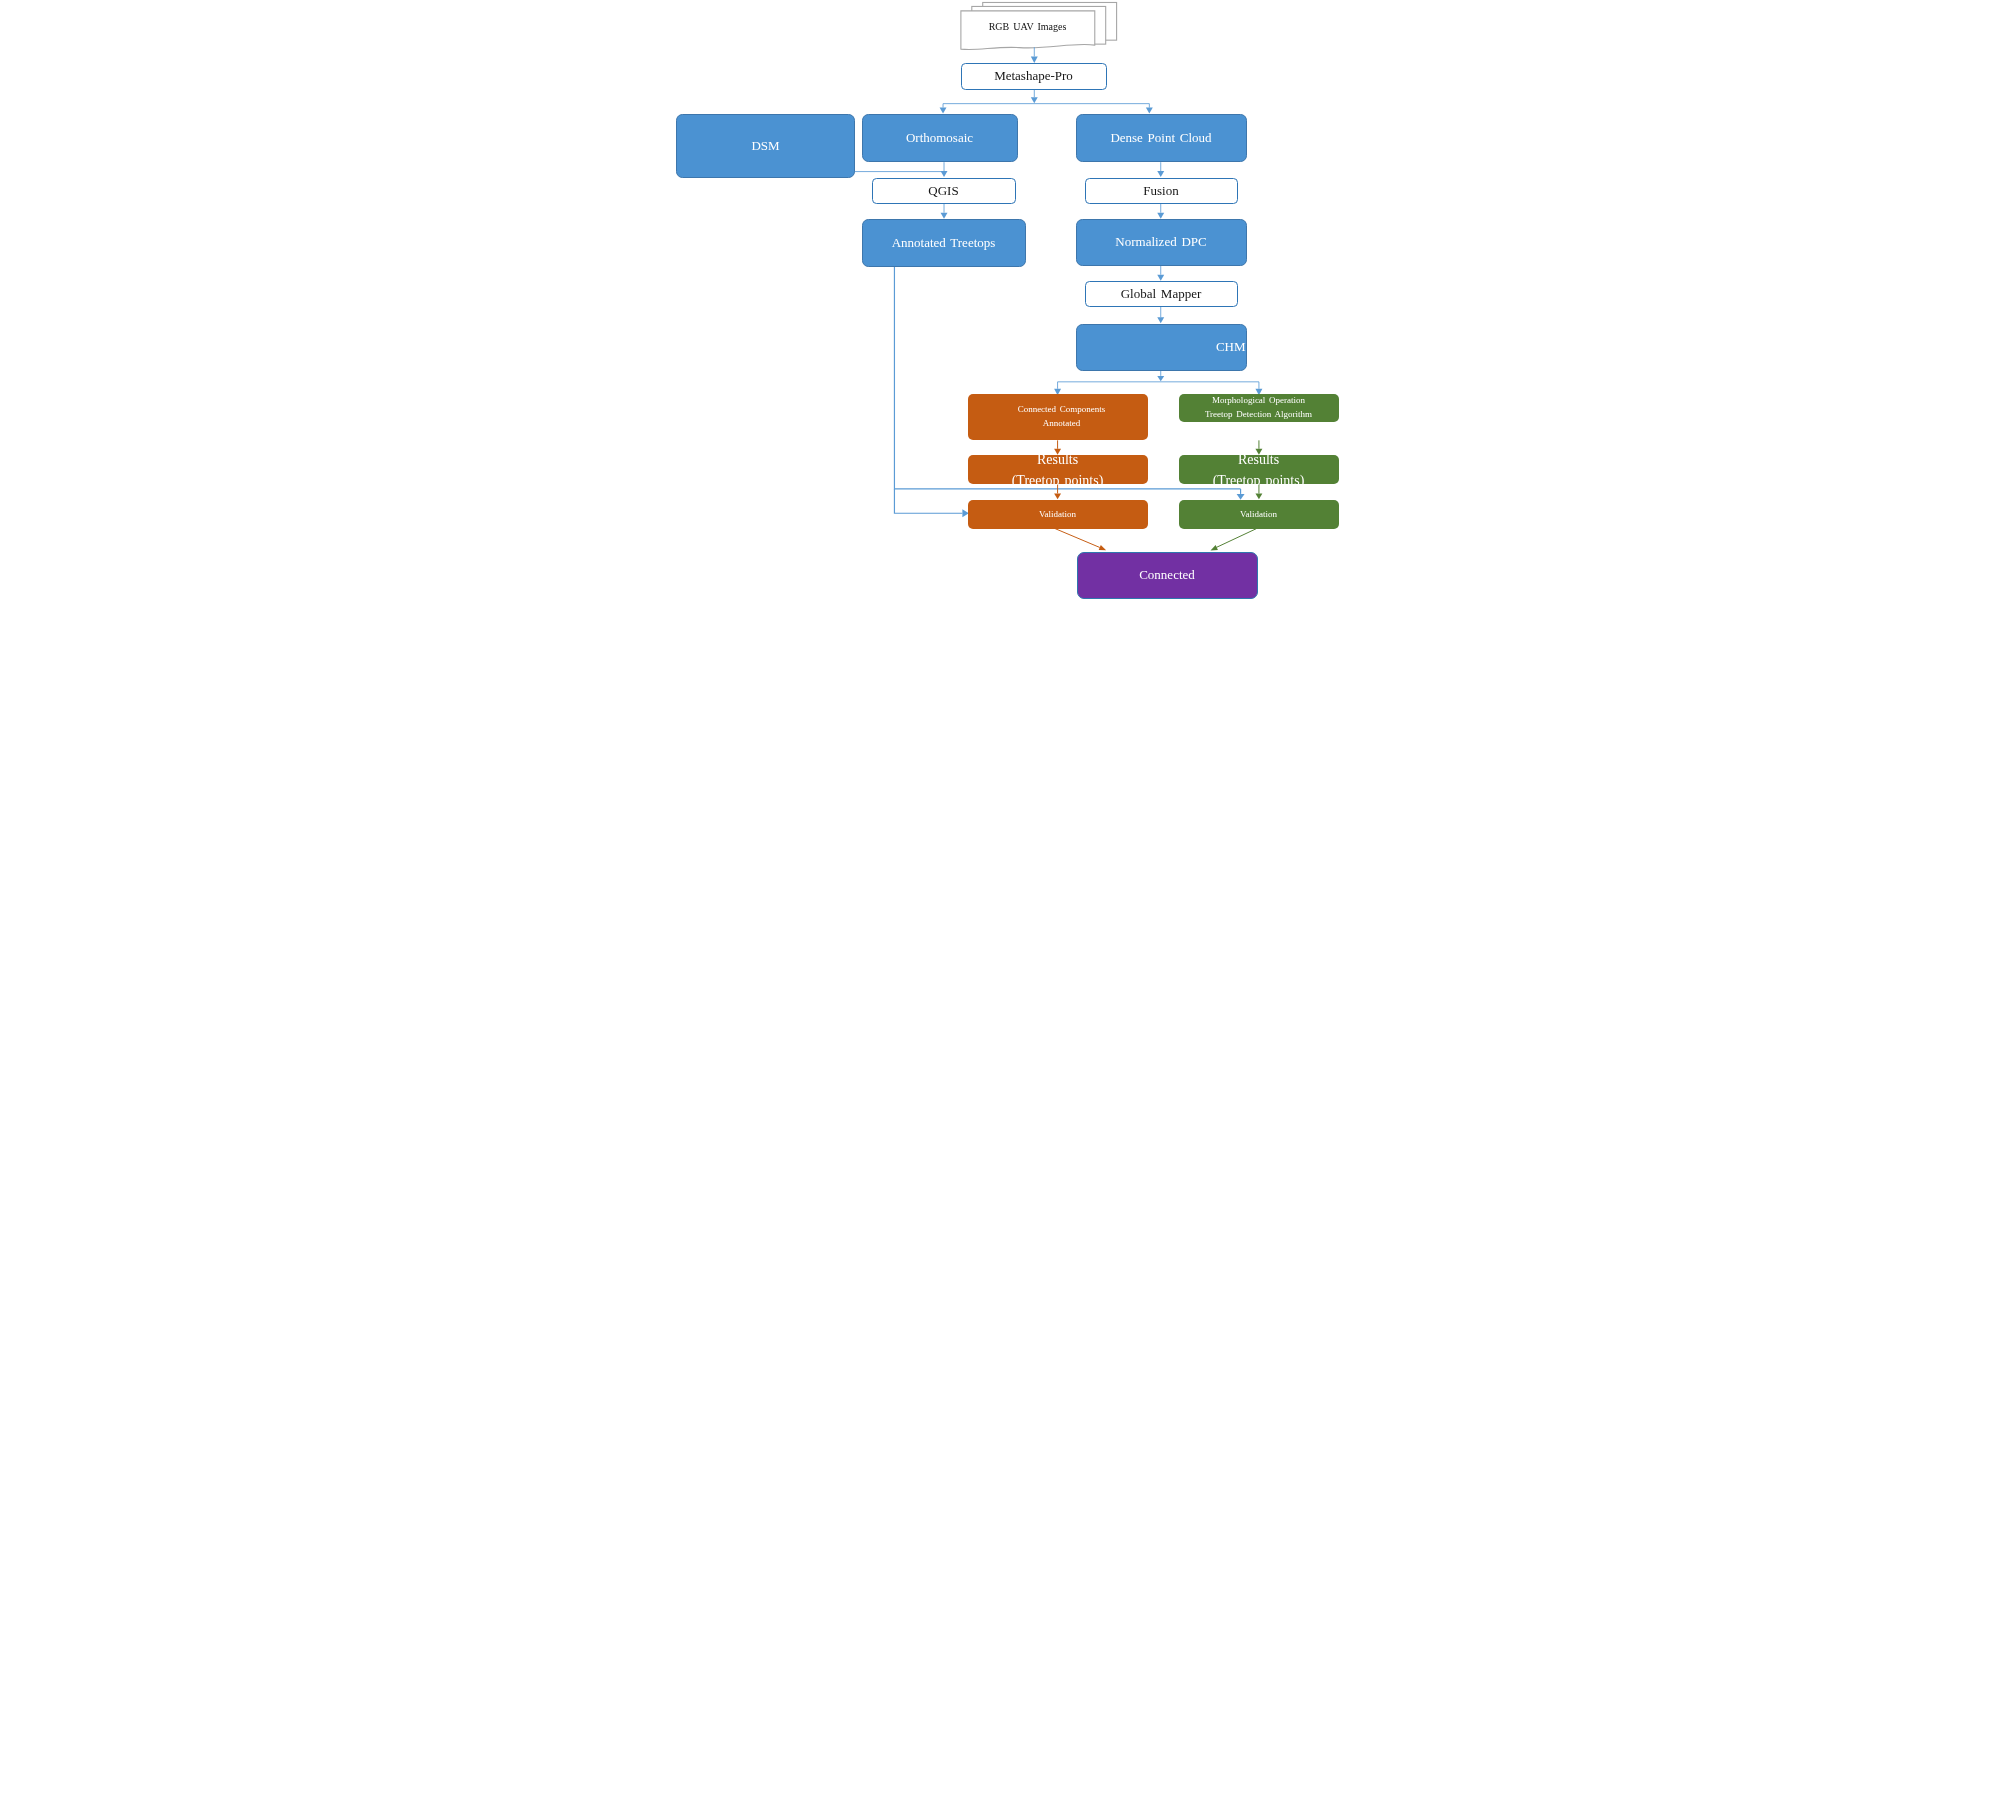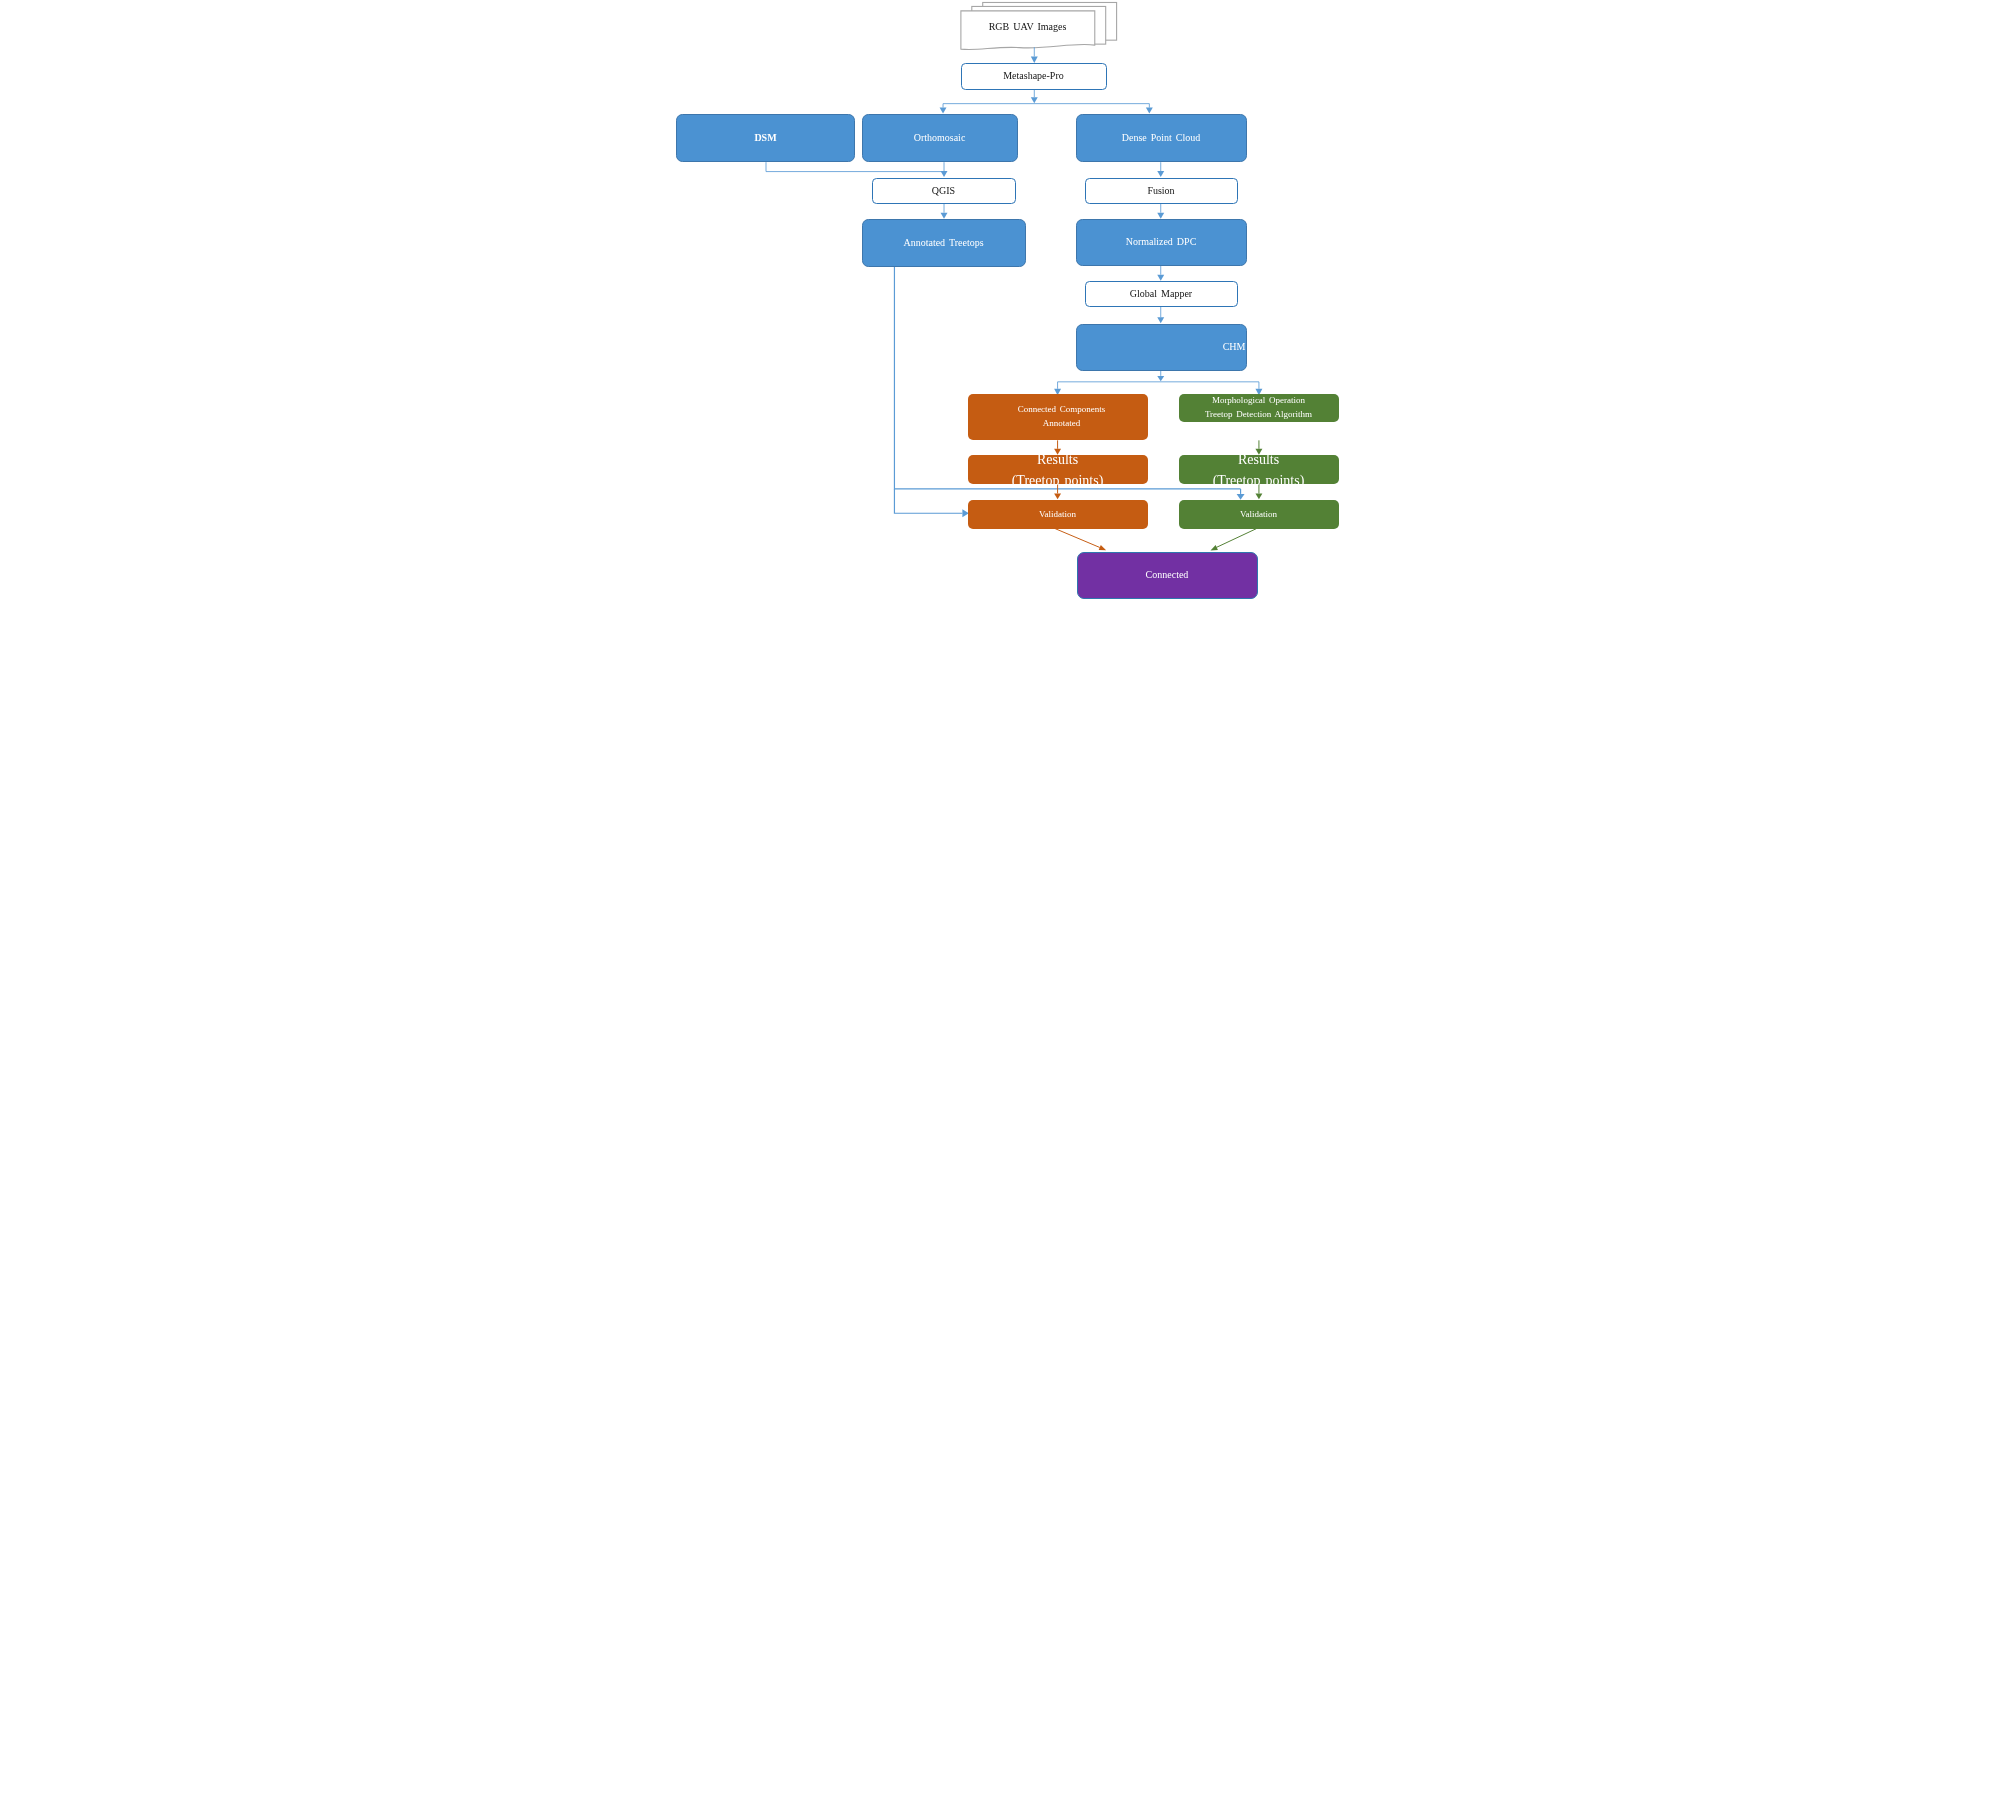--- a/index.html
+++ b/index.html
@@ -9,21 +9,21 @@
     margin:0 auto;
     background:#ffffff;
     font-family:"Liberation Serif","DejaVu Serif",serif;
     overflow:hidden;
   }
   .connectors{position:absolute;left:0;top:0;width:672px;height:604px;z-index:1;}
   .node{
     position:absolute;z-index:2;
     display:flex;flex-direction:column;align-items:center;justify-content:center;
     text-align:center;box-sizing:border-box;
-    font-size:10px;word-spacing:1.5px;line-height:1.45;
+    font-size:13px;word-spacing:1.5px;line-height:1.45;
   }
   .blue{
     background:var(--node-blue,#4B92D2);color:#ffffff;
     border:1.2px solid var(--node-blue-border,#3D76AC);
     border-radius:6.4px;
   }
   .process{
     background:#ffffff;color:#151515;
     border:1.2px solid var(--process-border,#2E75B6);
     border-radius:4.5px;
@@ -146,21 +146,21 @@
   </svg>
 
   <div class="node doc-label" style="left:289px;top:15px;width:134px;height:25px;">
     <span>RGB UAV Images</span>
   </div>
 
   <div class="node process" style="left:289px;top:63px;width:146px;height:27px;">
     <span>Metashape-Pro</span>
   </div>
 
-  <div class="node blue" style="left:4.5px;top:114px;width:179px;height:48px;font-weight:bold;">
+  <div class="node blue" style="left:4.5px;top:114px;width:179px;height:64px;">
     <span>DSM</span>
   </div>
 
   <div class="node blue" style="left:190px;top:114px;width:156px;height:48px;">
     <span>Orthomosaic</span>
   </div>
 
   <div class="node blue" style="left:404px;top:114px;width:171px;height:48px;">
     <span>Dense Point Cloud</span>
   </div>

